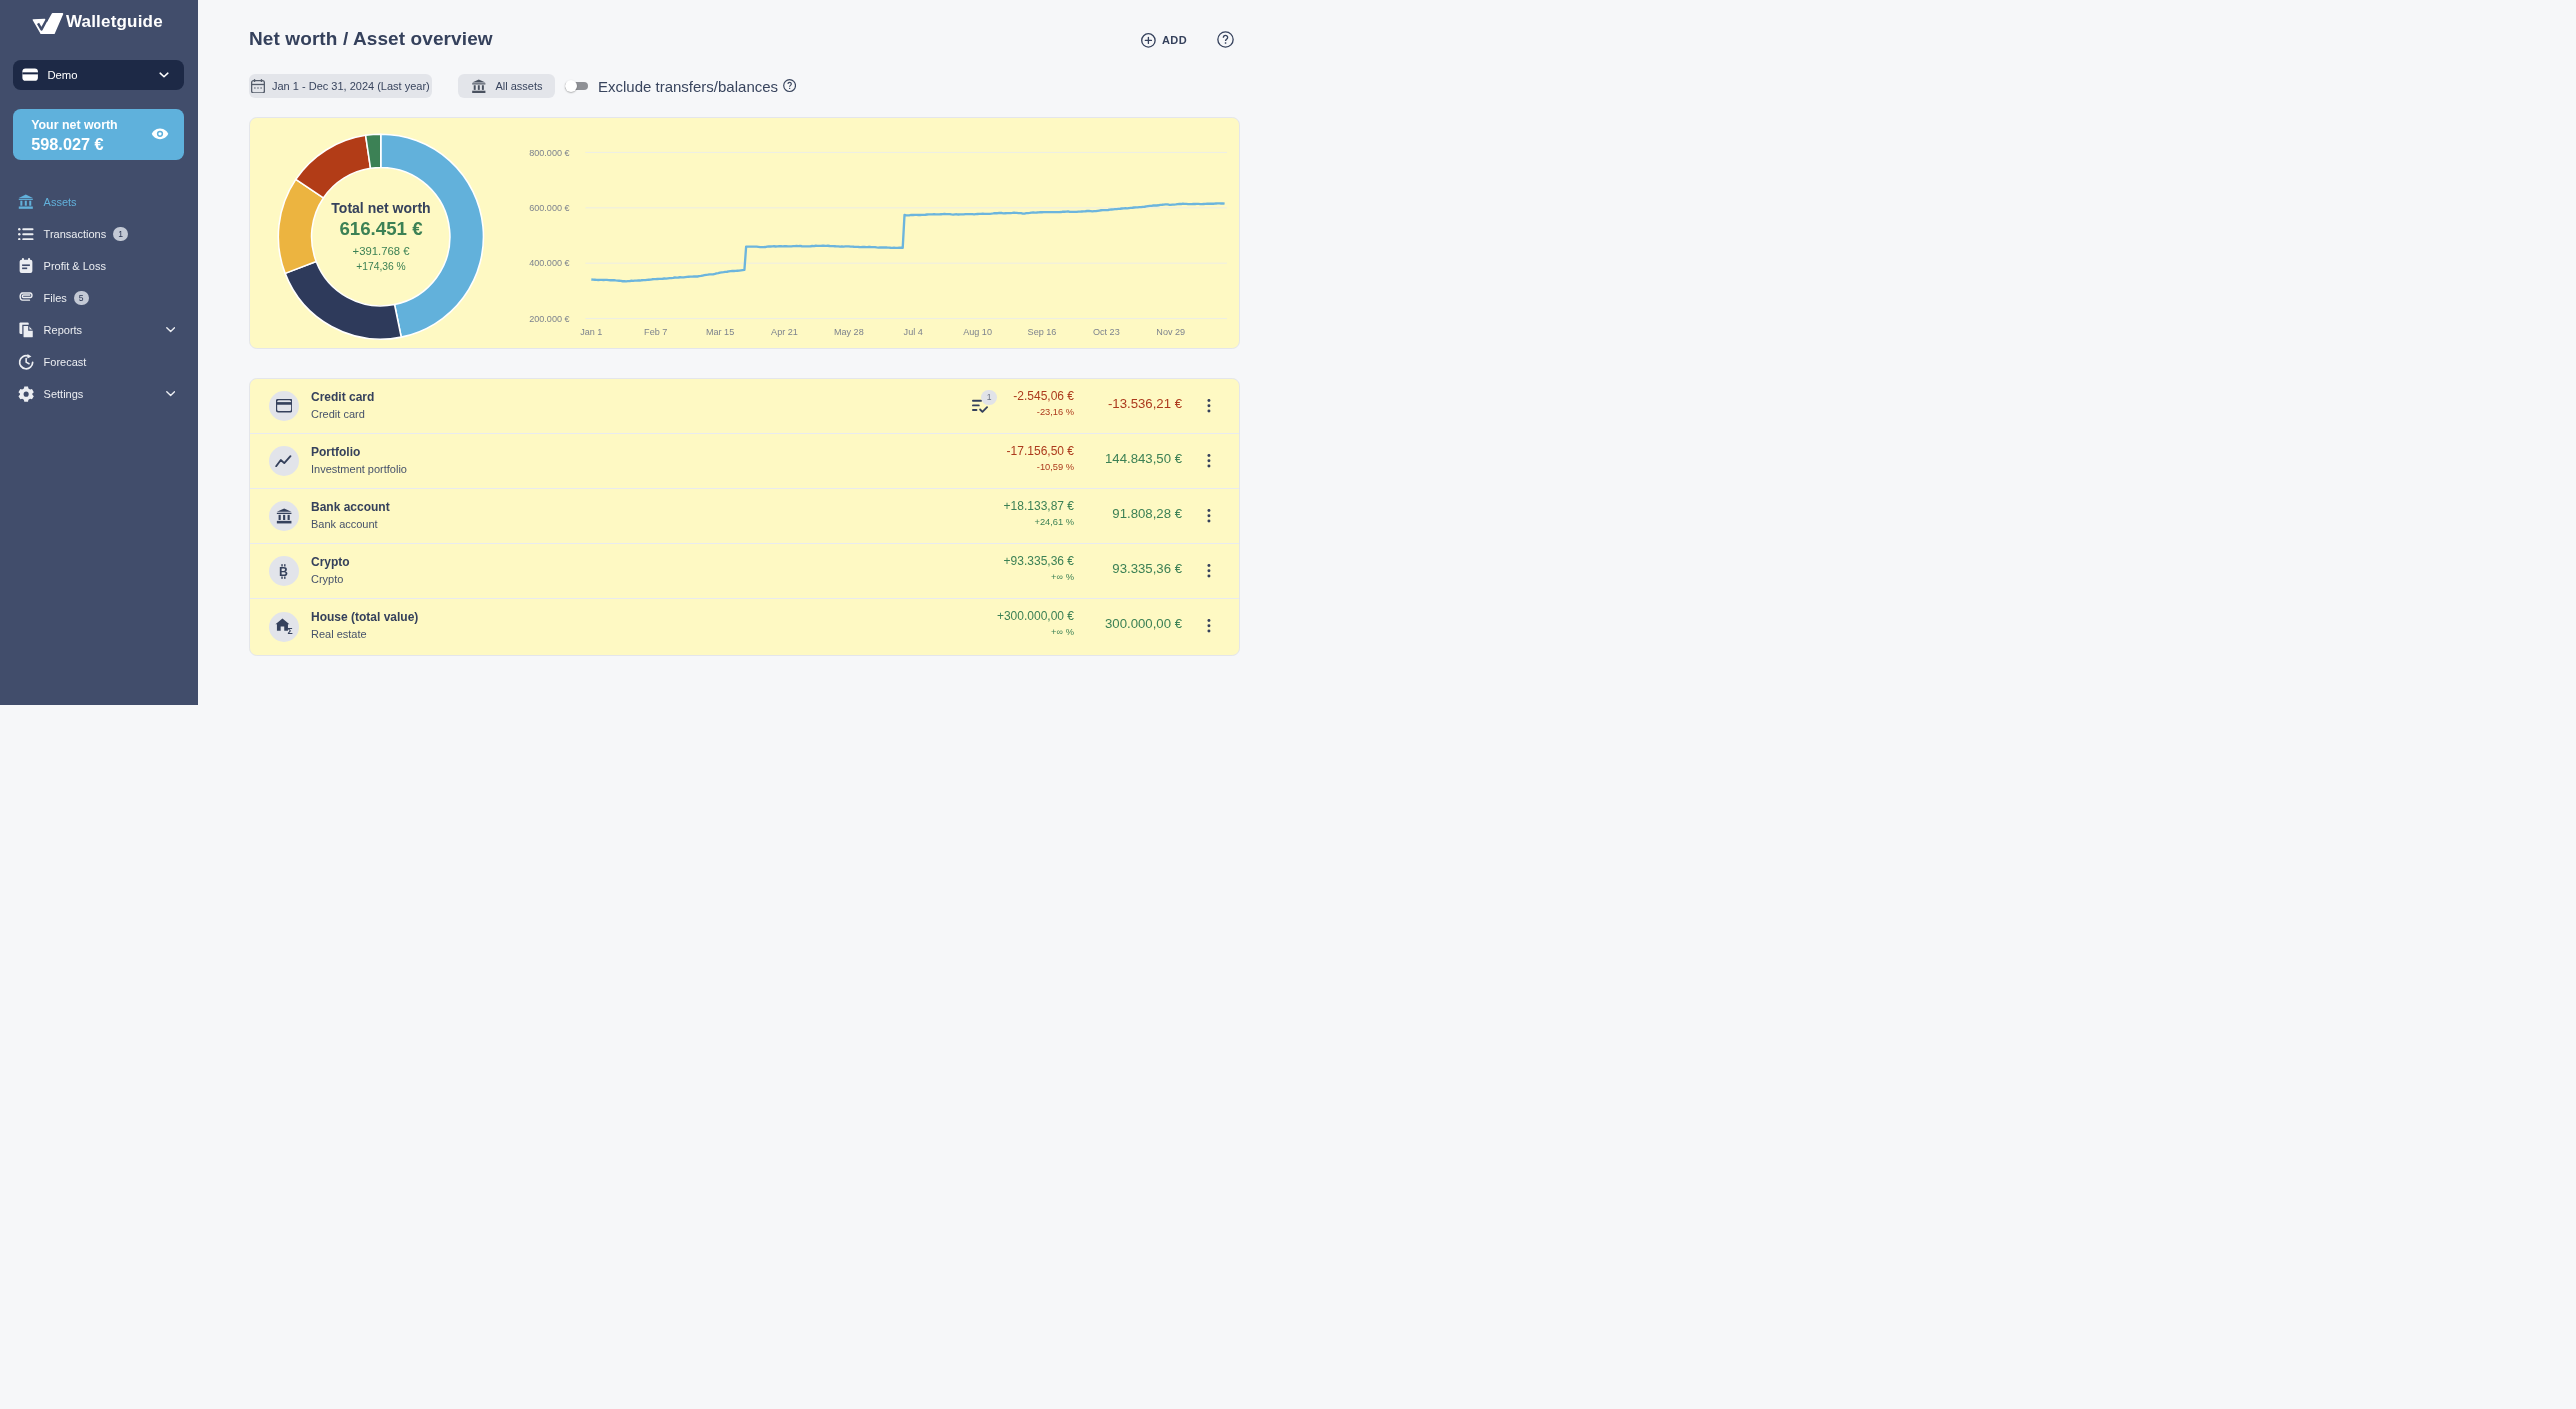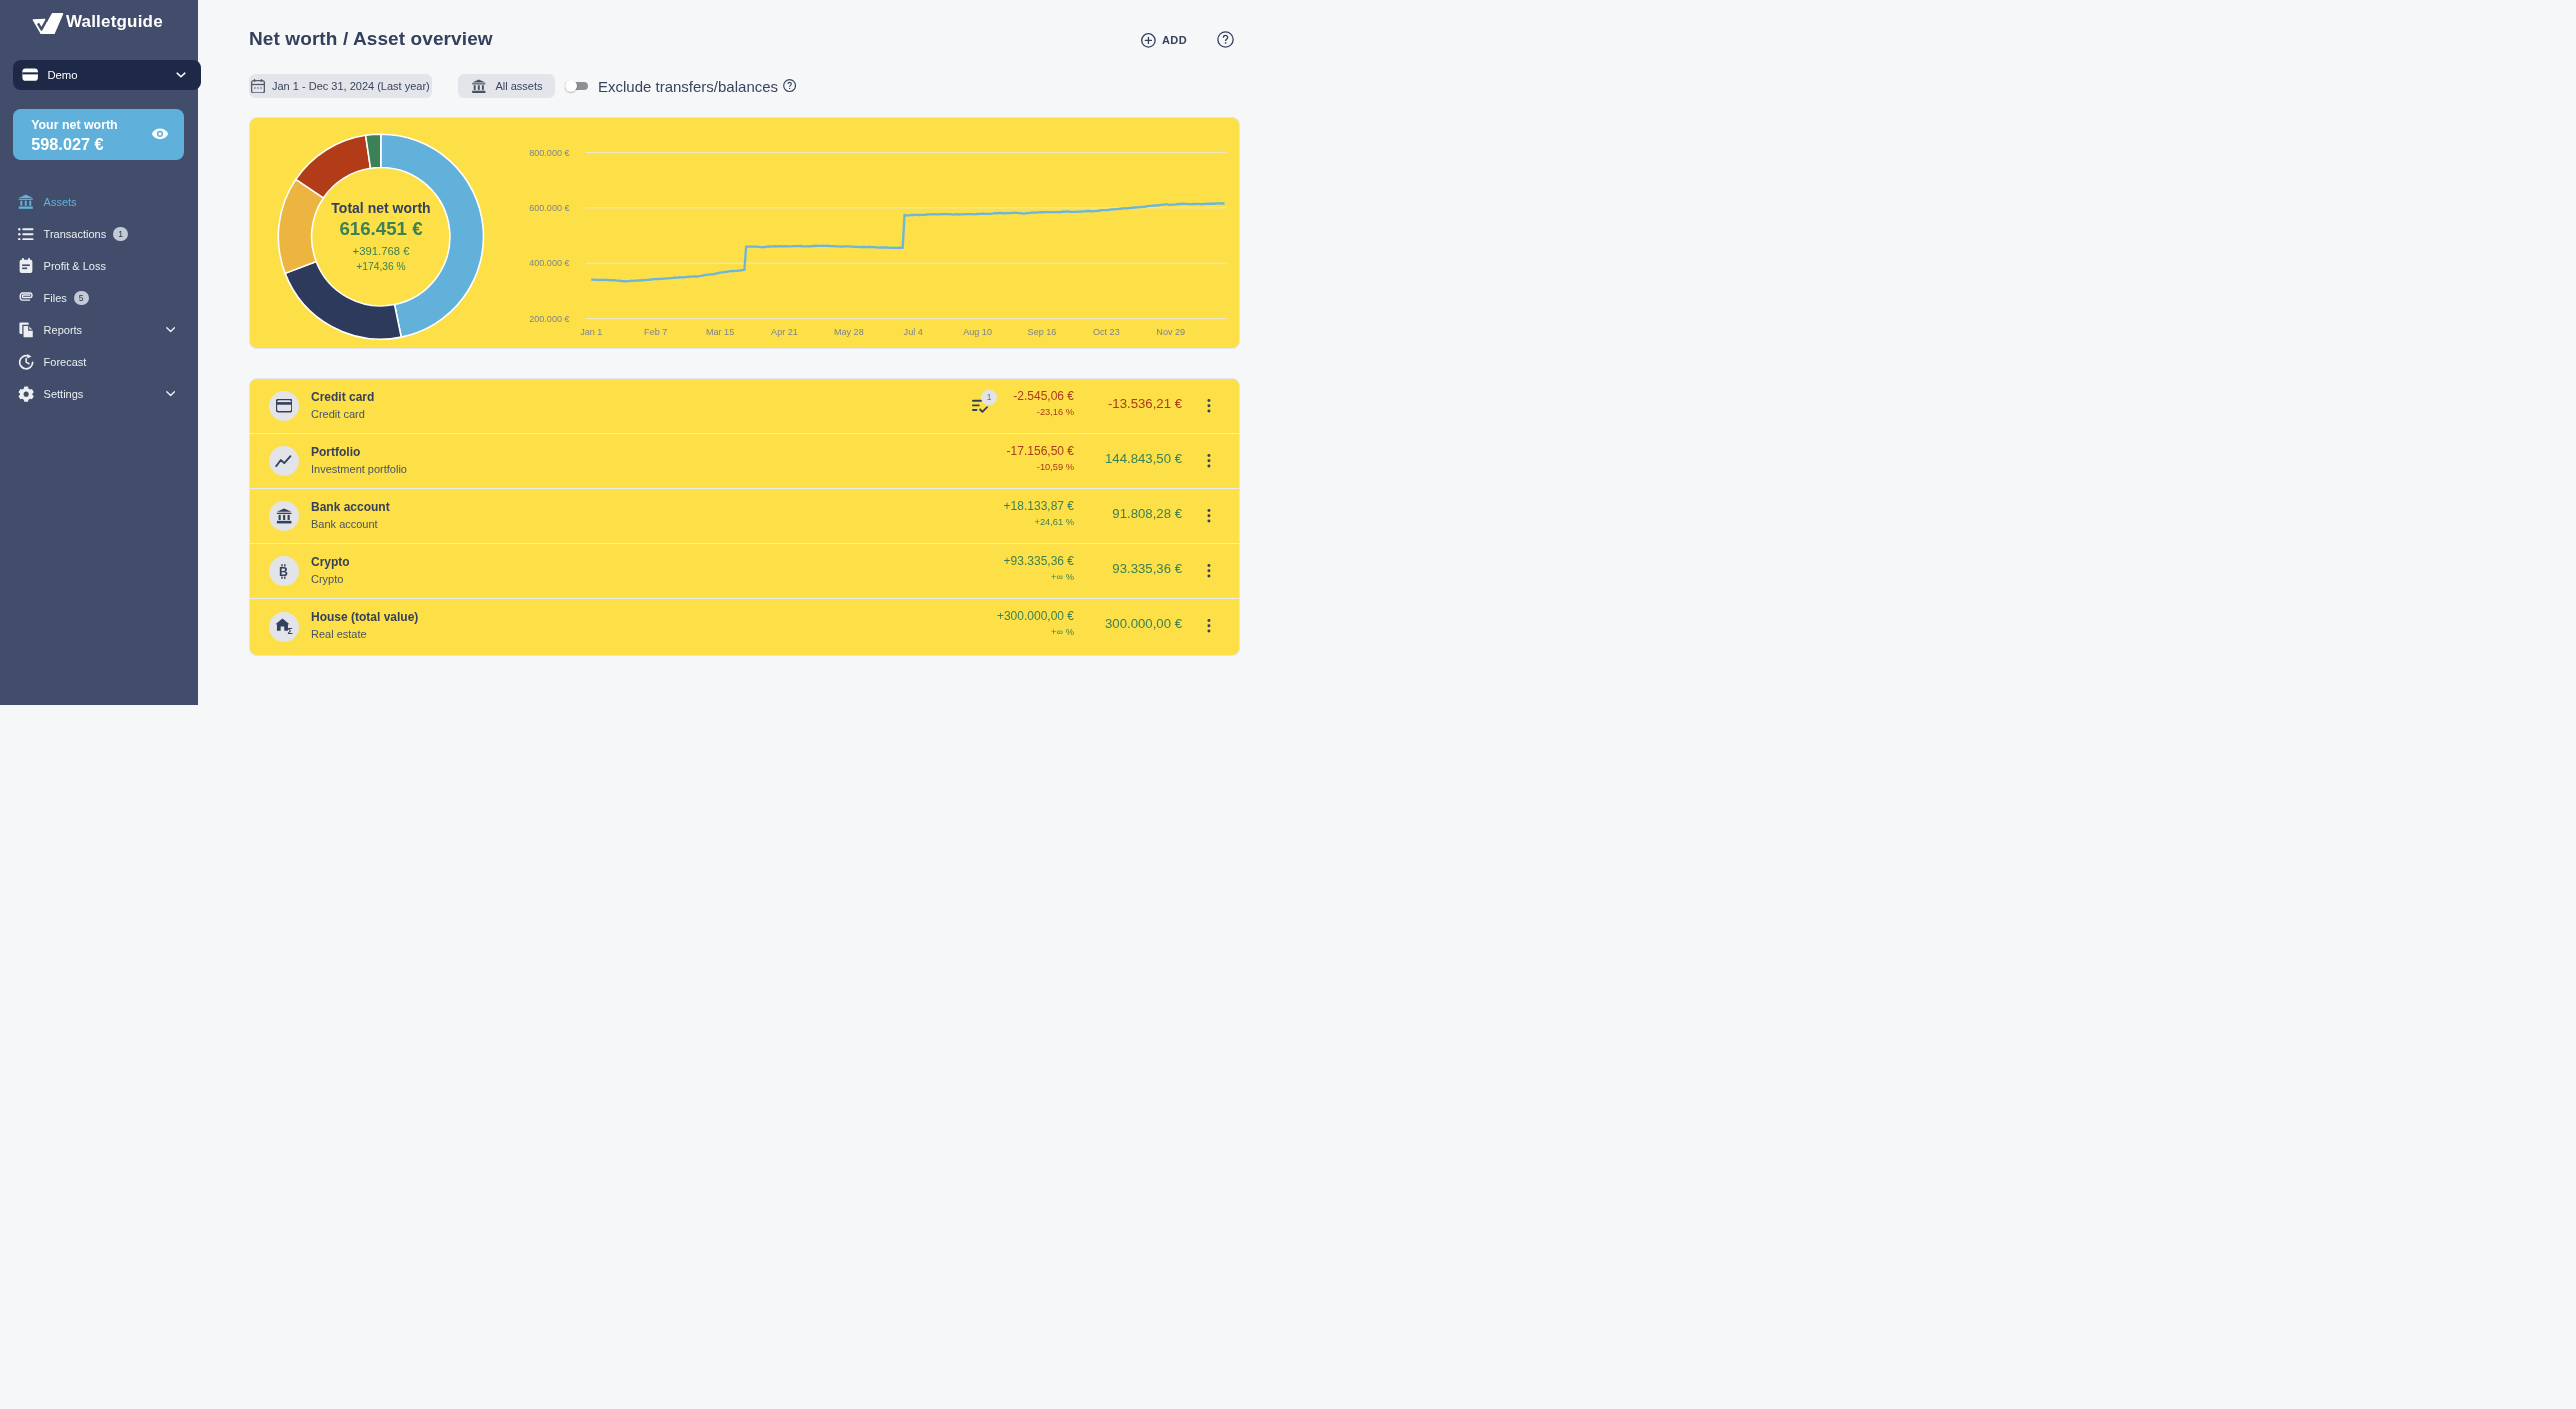--- a/index.html
+++ b/index.html
@@ -2,21 +2,21 @@
 <html style="font-size:12.4px"><head>
 <meta charset="utf-8">
 <style>
 * { margin:0; padding:0; box-sizing:border-box; }
 html,body { width:1288px; height:705px; overflow:hidden; }
 body { font-family:"Liberation Sans", sans-serif; background:#f6f7f9; display:flex; }
 
 .sidebar { width:198px; min-width:198px; height:705px; background:#414d6b; position:relative; }
 .logo { position:absolute; left:29.6px; top:10px; display:flex; align-items:center; }
 .logo-text { color:#fff; font-size:17px; font-weight:bold; margin-left:2.3px; letter-spacing:0.2px; }
-.demobtn { position:absolute; left:13.2px; top:60px; width:188px; height:30px; background:#1d2946; border-radius:7.8px; display:flex; align-items:center; padding:0 15.6px 0 9.3px; }
+.demobtn { position:absolute; left:13.2px; top:60px; width:171px; height:30px; background:#1d2946; border-radius:7.8px; display:flex; align-items:center; padding:0 15.6px 0 9.3px; }
 .demobtn .dtxt { color:#fff; font-size:11.3px; font-weight:500; margin-left:8.6px; }
 .demobtn .chev { margin-left:auto; }
 .networth { position:absolute; left:13.2px; top:109px; width:171px; height:51px; background:#5fb1dc; border-radius:7.8px; padding:8.6px 11px 0 18px; }
 .networth .t1 { color:#fff; font-size:12.4px; font-weight:600; }
 .networth .t2 { color:#fff; font-size:16.3px; font-weight:600; margin-top:3.1px; }
 .networth .eye { position:absolute; right:15.6px; top:19.4px; }
 .menu { position:absolute; left:0; top:186px; width:100%; }
 .mi { height:32px; display:flex; align-items:center; padding-left:18px; color:#eceef2; font-size:11px; }
 .mi .micon { width:16.3px; height:16.3px; margin-right:9.3px; display:flex; align-items:center; justify-content:center; }
 .mi.active { color:#62b1db; }
@@ -31,21 +31,21 @@
 .filters { position:absolute; left:51px; top:74px; display:flex; align-items:center; }
 .chip { height:24px; background:#e3e5ea; border-radius:6.2px; display:flex; align-items:center; padding:0 2px; color:#39455e; font-size:11px; margin-right:13.2px; }
 .chip svg { margin-right:7px; }
 .chip.c2 { margin-left:13.2px; margin-right:0; padding:0 12.4px;text-align:center; }
 .toggle-wrap { display:flex; align-items:center; margin-left:10.5px; }
 .track { width:22.6px; height:8.2px; background:#8e9095; border-radius:4.7px; position:relative; }
 .knob { position:absolute; left:-0.8px; top:-1.9px; width:12px; height:12px; background:#fff; border-radius:50%; box-shadow:0 0.8px 1.6px rgba(0,0,0,.35); }
 .toggle-label { color:#39455e; font-size:15px; margin-left:10px; }
 .qmark { margin-left:4.7px; }
 
-.card { position:absolute; background:#fde047; border:0.8px solid #e4e6eb; border-radius:7.8px; }
+.card { position:absolute; background:#fef9c3; border:0.8px solid #e4e6eb; border-radius:7.8px; }
 .chartcard { left:51px; top:117px; width:991px; height:232px; }
 .listcard { left:51px; top:378px; width:991px; height:278px; }
 .row { height:55px; display:flex; align-items:center; position:relative; border-bottom:0.8px solid #e9ebef; }
 .row:last-child { border-bottom:none; }
 .ricon { position:absolute; left:18.7px; width:30px; height:30px; border-radius:50%; background:#e2e4ea; display:flex; align-items:center; justify-content:center; }
 .rtitle { position:absolute; left:61px; top:10.5px; font-size:12px; font-weight:700; color:#35415c; }
 .rsub { position:absolute; left:61px; top:29px; font-size:11px; color:#46526b; }
 .rchange { position:absolute; right:165px; top:10px; width:171px; text-align:right; font-size:12px; line-height:15px; }
 .rchange .pct { font-size:9.3px; }
 .rtotal { position:absolute; right:57px; top:16.7px; width:171px; text-align:right; font-size:13.2px; font-weight:400; }

